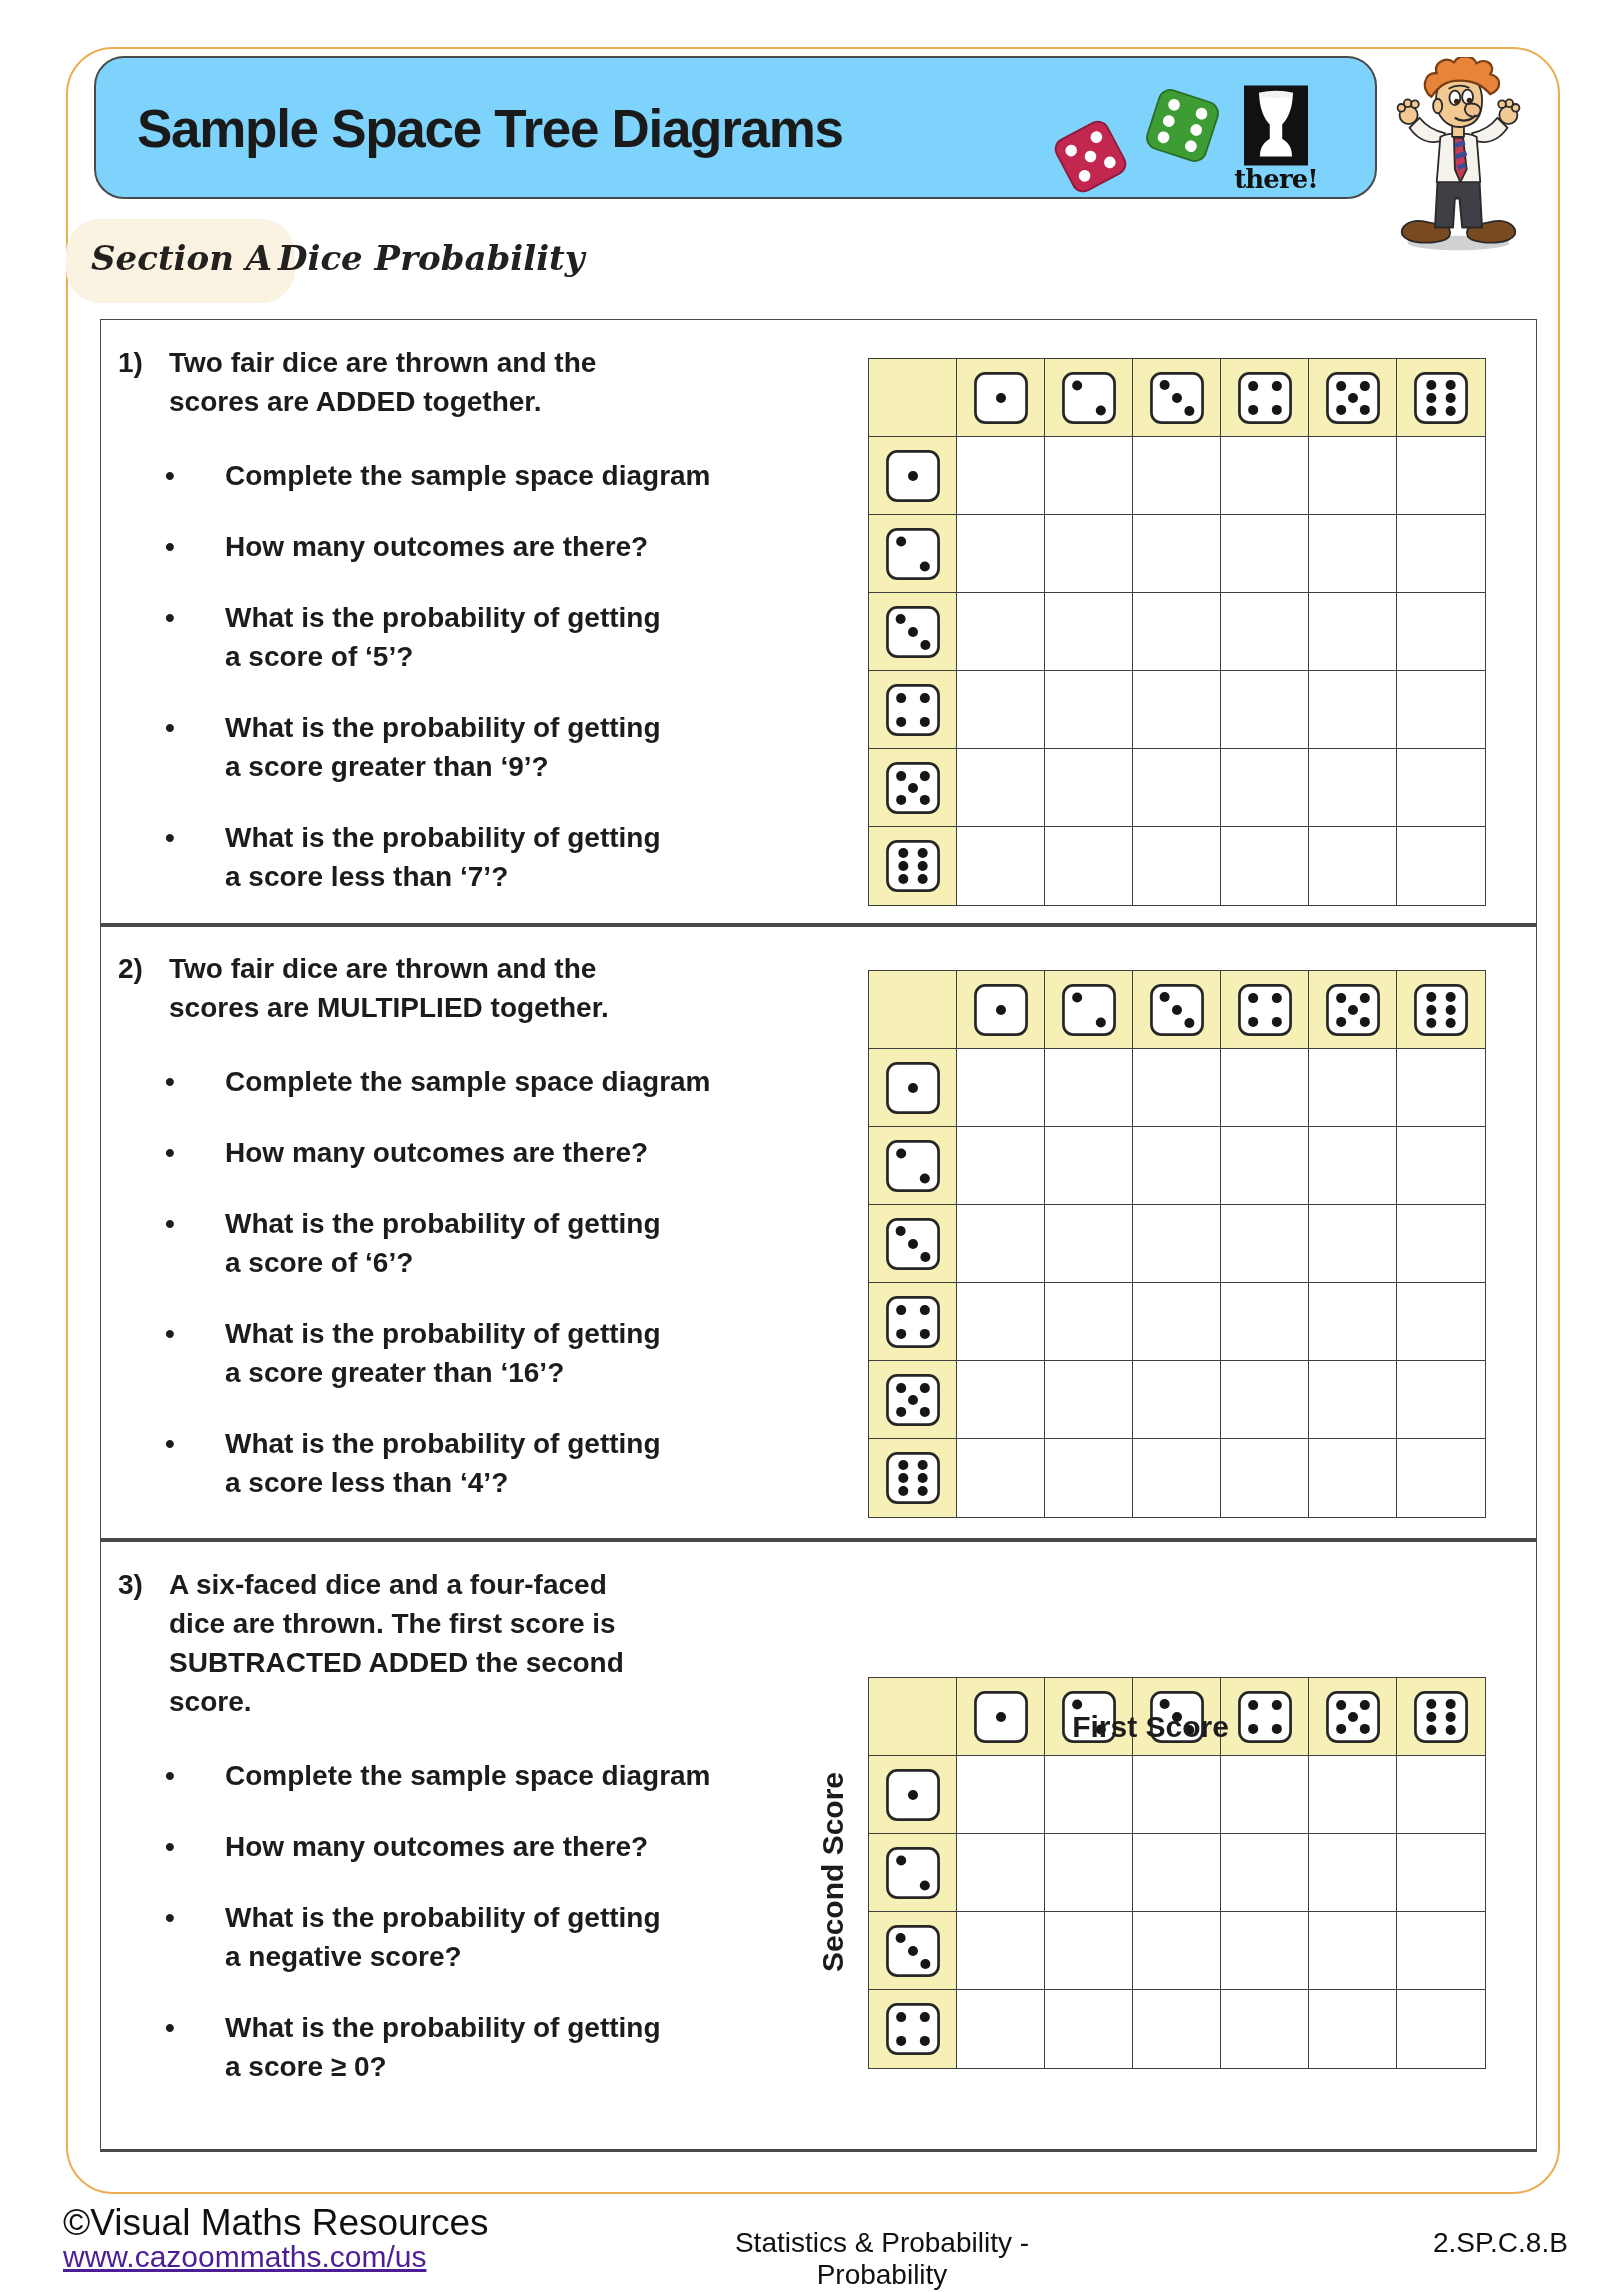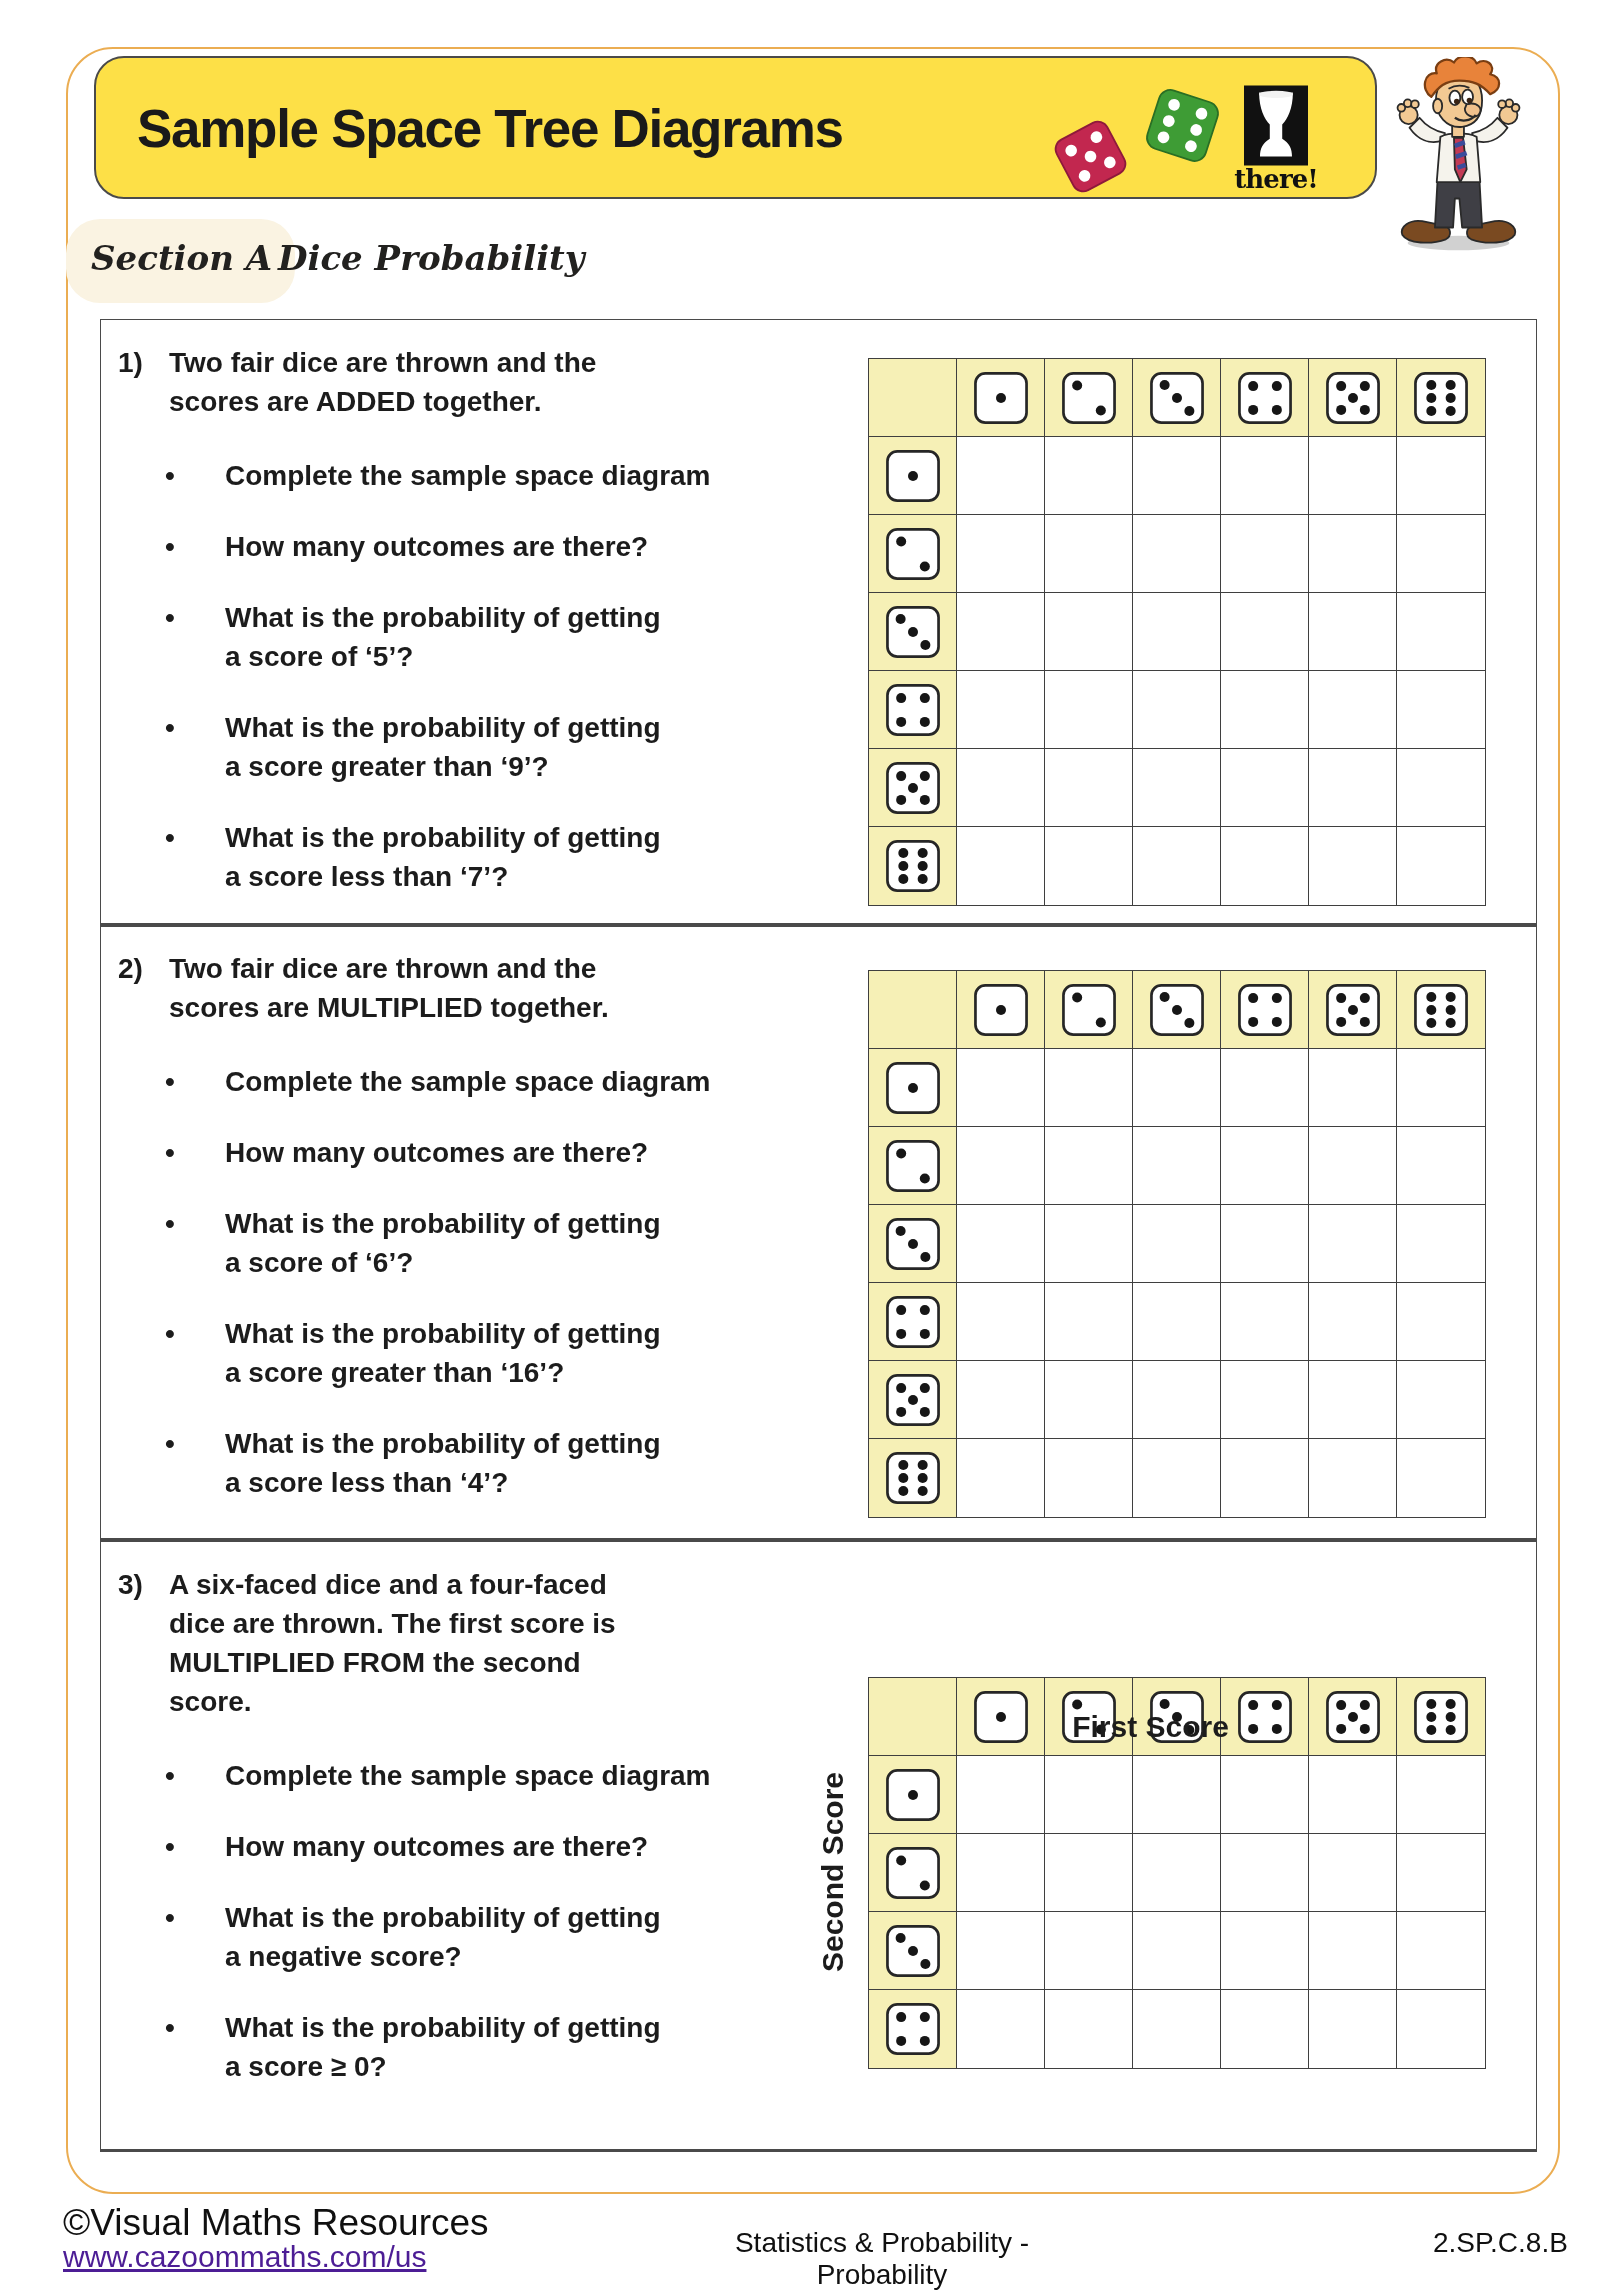--- a/index.html
+++ b/index.html
@@ -10,21 +10,21 @@
 
   
   .outer-border{
     position:absolute;left:66px;top:47px;width:1494px;height:2147px;
     border:2.7px solid #EBAD52;border-radius:47px;box-sizing:border-box;
   }
 
   
   .header-box{
     position:absolute;left:94px;top:56px;width:1283px;height:143px;
-    background:#fde047;border:2.7px solid #4A4A4A;border-radius:30px;box-sizing:border-box;
+    background:#7dd3fc;border:2.7px solid #4A4A4A;border-radius:30px;box-sizing:border-box;
   }
   .page-title{
     position:absolute;left:41px;top:50%;transform:translateY(-50%);
     font-size:53px;font-weight:bold;letter-spacing:-1.3px;color:#1A1A1A;white-space:nowrap;
   }
   .hdr-die{position:absolute;}
   .hdr-die.red{left:948px;top:52px;}
   .hdr-die.green{left:1037px;top:18px;}
   .cazoom-logo{position:absolute;left:1122px;top:27px;width:116px;text-align:center;}
   .cazoom-logo svg{display:block;margin:0 auto;}
@@ -262,21 +262,21 @@
 a score less than ‘4’?</span>
       </div>
   </div>
 </div>
 
 <div class="question q3">
   <div class="q-head">
     <span class="q-number">3)</span>
     <p class="q-intro"><span>A six-faced dice and a four-faced
 dice are thrown. The first score is
-</span><span>MULTIPLIED FROM</span><span> the second
+</span><span>SUBTRACTED ADDED</span><span> the second
 score.</span></p>
   </div>
   <div class="bullets">
     <div class="bullet">
         <span class="bullet-dot">•</span>
         <span class="bullet-text">Complete the sample space diagram</span>
       </div>
     <div class="bullet">
         <span class="bullet-dot">•</span>
         <span class="bullet-text">How many outcomes are there?</span>

